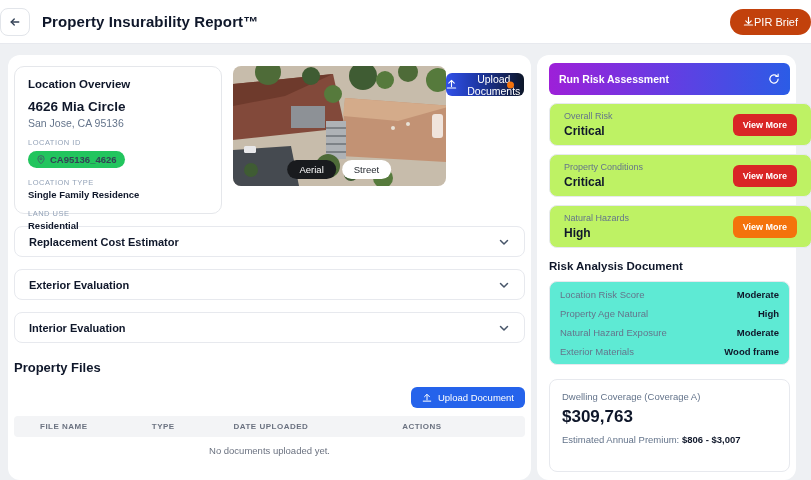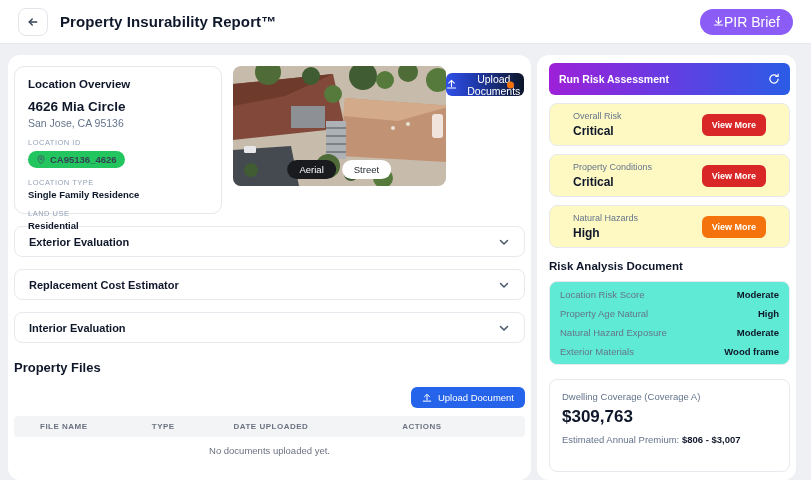--- a/index.html
+++ b/index.html
@@ -1,24 +1,24 @@
 <!DOCTYPE html>
 <html><head>
 <meta charset="utf-8">
 <style>
   * { margin:0; padding:0; box-sizing:border-box; }
   html,body { width:811px; height:480px; overflow:hidden; }
   body { font-family:"Liberation Sans", sans-serif; background:#eef0f3; color:#0f172a; }
 
   
-  .header { height:44px; background:#ffffff; border-bottom:1px solid #e7e9ee; display:flex; align-items:center; padding:0 18px; gap:12px; }
+  .header { height:44px; background:#ffffff; border-bottom:1px solid #e7e9ee; display:flex; align-items:center; padding:0 0; gap:12px; }
   .back-btn { width:30px; height:28px; border:1px solid #e2e5ea; border-radius:8px; background:#fff; display:flex; align-items:center; justify-content:center; cursor:pointer; }
   .page-title { font-size:15px; font-weight:bold; letter-spacing:.1px; }
   .header-spacer { flex:1; }
-  .pir-btn { background:#8b5cf6; color:#fff; border:none; border-radius:15px; height:26px; padding:0 13px; font-size:14px; display:flex; align-items:center; cursor:pointer; font-family:inherit; }
+  .pir-btn { background:#c2410c; color:#fff; border:none; border-radius:15px; height:26px; padding:0 13px; font-size:11px; display:flex; align-items:center; cursor:pointer; font-family:inherit; }
 
   
   .main { display:flex; padding:11px 15px 0 8px; gap:6px; height:436px; }
   .panel { background:#ffffff; border-radius:12px; }
   .panel-left { width:523px; padding:11px 6px 0 6px; }
   .panel-right { width:259px; padding:8px 6px 0 12px; }
 
   
   .top-row { display:flex; gap:11px; }
   .loc-card { width:208px; height:148px; border:1px solid #e5e7eb; border-radius:10px; padding:11px 13px; background:#fff; }
@@ -56,21 +56,21 @@
   thead th:first-child { padding-left:26px; width:25%; border-radius:4px 0 0 4px; }
   thead th:nth-child(2) { width:16%; }
   thead th:nth-child(3) { width:33%; }
   thead th:nth-child(4) { width:26%; border-radius:0 4px 4px 0; }
   .empty-cell { text-align:center; font-size:9.5px; color:#6b7280; padding:8px 0 12px 0; }
 
   
   .run-btn { width:241px; height:23px; border:none; border-radius:6px; color:#fff; font-size:10.5px; font-weight:bold; display:flex; align-items:center; padding:16px 10px; gap:8px; cursor:pointer; font-family:inherit;
     background:linear-gradient(90deg,#9d20d8 0%,#6a3ae2 45%,#2b5ce6 100%); }
   .run-btn .grow { flex:1; }
-  .risk-card { width:241px; border:1px solid #e7e9ee; border-radius:8px; margin-top:8px; padding:7px 23px; display:flex; align-items:center; justify-content:space-between; background:#fef9c3; }
+  .risk-card { width:263px; border:1px solid #e7e9ee; border-radius:8px; margin-top:8px; padding:7px 14px; display:flex; align-items:center; justify-content:space-between; background:#bef264; }
   .risk-label { font-size:9px; color:#64748b; }
   .risk-value { font-size:12px; font-weight:bold; margin-top:3px; }
   .view-more { border:none; border-radius:6px; color:#fff; font-size:9px; font-weight:bold; padding:6px 10px; cursor:pointer; font-family:inherit; }
   .ras-title { font-size:11.5px; font-weight:bold; margin-top:12px; }
   .summary-card { width:241px; border:1px solid #e7e9ee; border-radius:8px; margin-top:9px; padding:3px 0; background:#5eead4; }
   .summary-row { display:flex; justify-content:space-between; align-items:center; padding:4px 10px; }
   .summary-label { font-size:9.5px; color:#64748b; }
   .summary-value { font-size:9.5px; font-weight:bold; }
   .coverage-card { width:241px; border:1px solid #e7e9ee; border-radius:8px; margin-top:14px; padding:11px 12px 26px 12px; background:#fff; }
   .coverage-label { font-size:9.5px; color:#64748b; }
@@ -186,29 +186,29 @@
                 <path d="M2 13h12"></path>
               </svg>
           </span>
           <span>Upload Documents</span>
           <span class="notif-dot"></span>
         </button>
       </div>
     </div>
 
     <div class="accordion">
-      <span class="accordion-label">Exterior Evaluation</span>
+      <span class="accordion-label">Replacement Cost Estimator</span>
       <span>
           <svg width="12" height="12" viewBox="0 0 12 12" fill="none" stroke="#475569" stroke-width="1.5" stroke-linecap="round" stroke-linejoin="round">
             <polyline points="2.5,4.5 6,8 9.5,4.5"></polyline>
           </svg>
         </span>
     </div>
     <div class="accordion">
-      <span class="accordion-label">Replacement Cost Estimator</span>
+      <span class="accordion-label">Exterior Evaluation</span>
       <span>
           <svg width="12" height="12" viewBox="0 0 12 12" fill="none" stroke="#475569" stroke-width="1.5" stroke-linecap="round" stroke-linejoin="round">
             <polyline points="2.5,4.5 6,8 9.5,4.5"></polyline>
           </svg>
         </span>
     </div>
     <div class="accordion">
       <span class="accordion-label">Interior Evaluation</span>
       <span>
           <svg width="12" height="12" viewBox="0 0 12 12" fill="none" stroke="#475569" stroke-width="1.5" stroke-linecap="round" stroke-linejoin="round">

